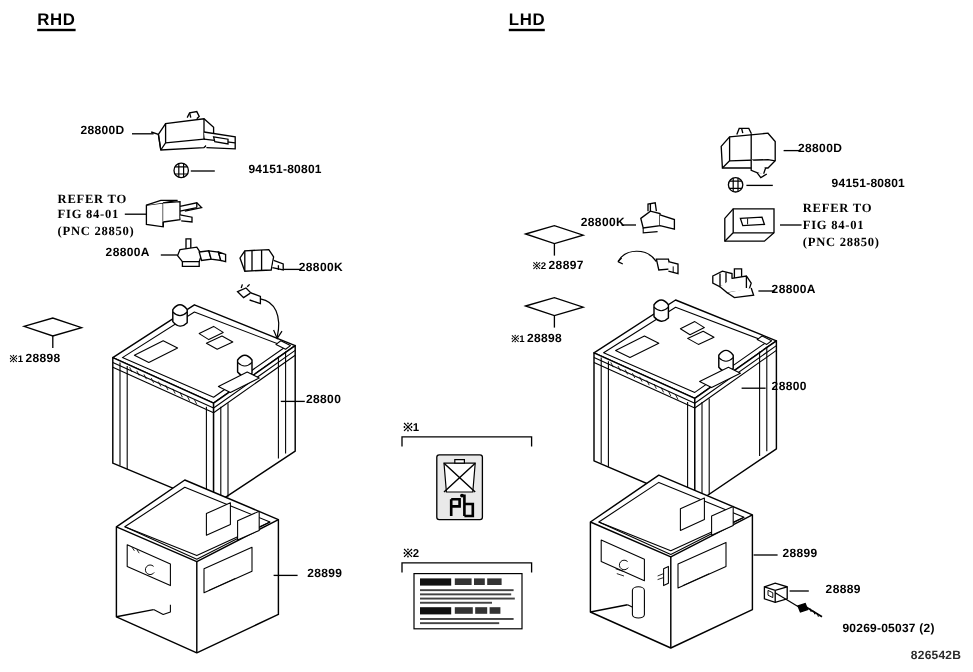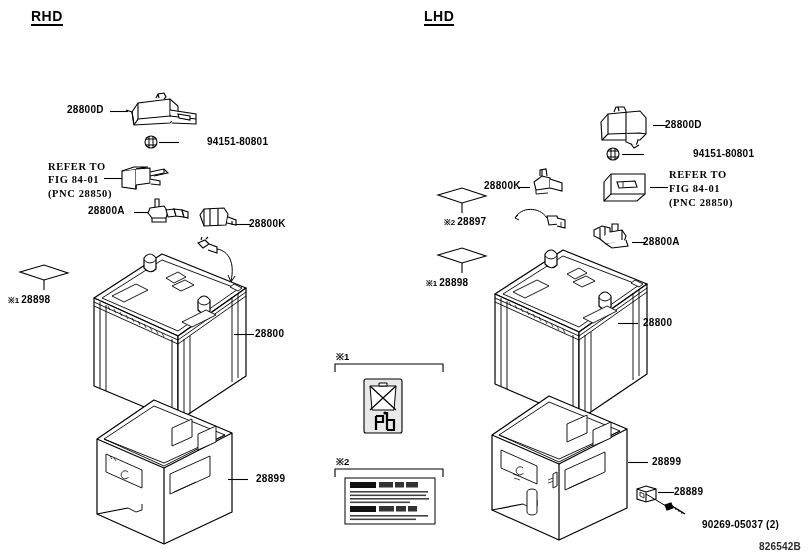--- a/index.html
+++ b/index.html
@@ -496,21 +496,21 @@
         <path d="M3 6 L12 9 L22 6 M12 9 L12 19"></path>
         <path d="M6 9 L10 11 L10 15 L6 13 Z" fill="#fff" stroke-width="0.8"></path>
       </g>
     </svg>
   </div>
   <div class="abs" style="left:658px;top:491px;">
     <svg width="18" height="3">
         <line class="ln" x1="0" y1="1.5" x2="16" y2="1.5" stroke-width="1.1"></line>
       </svg>
   </div>
-  <div class="abs pn" style="left:674px;top:486px;">28889</div>
+  <div class="abs pn" style="left:688px;top:486px;">28889</div>
 
   <div class="abs" style="left:663px;top:502px;">
     <svg width="26" height="20" viewBox="0 0 26 20">
       <g class="ln" stroke-width="1.1">
         <path d="M2 3 L8 1 L10 6 L4 8 Z" fill="#000"></path>
         <path d="M9 4 L22 12" stroke-width="1.4"></path>
         <path d="M12 5 L13 8 M15 7 L16 10 M18 9 L19 12" stroke-width="0.8"></path>
       </g>
     </svg>
   </div>

